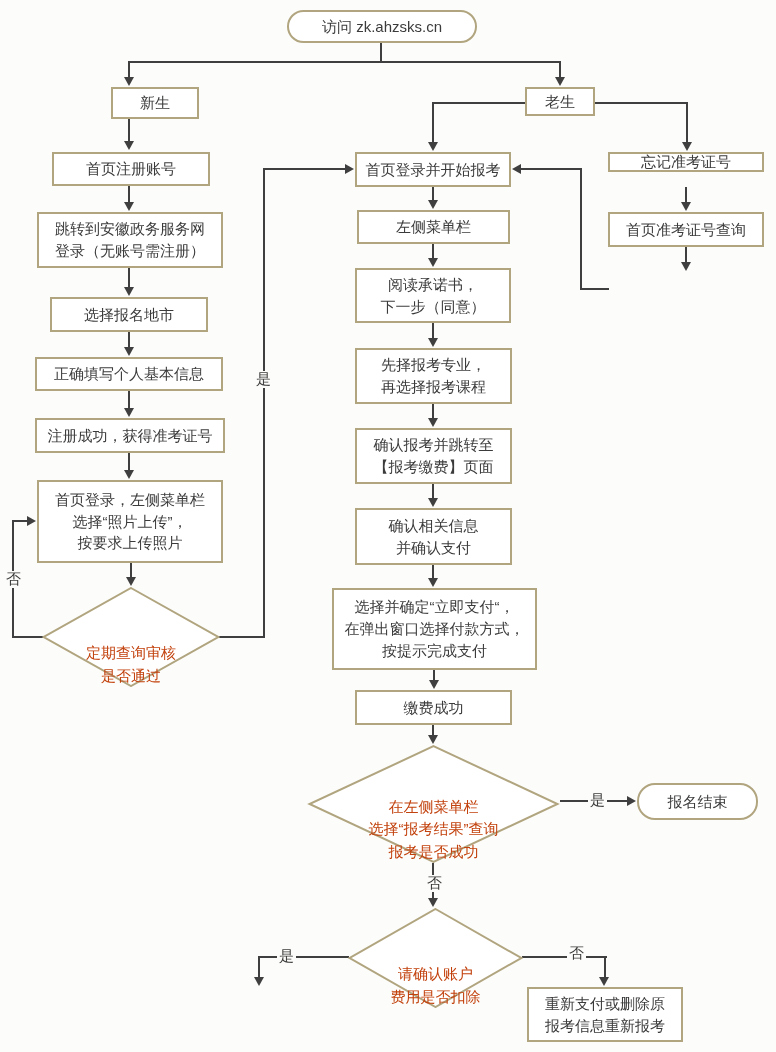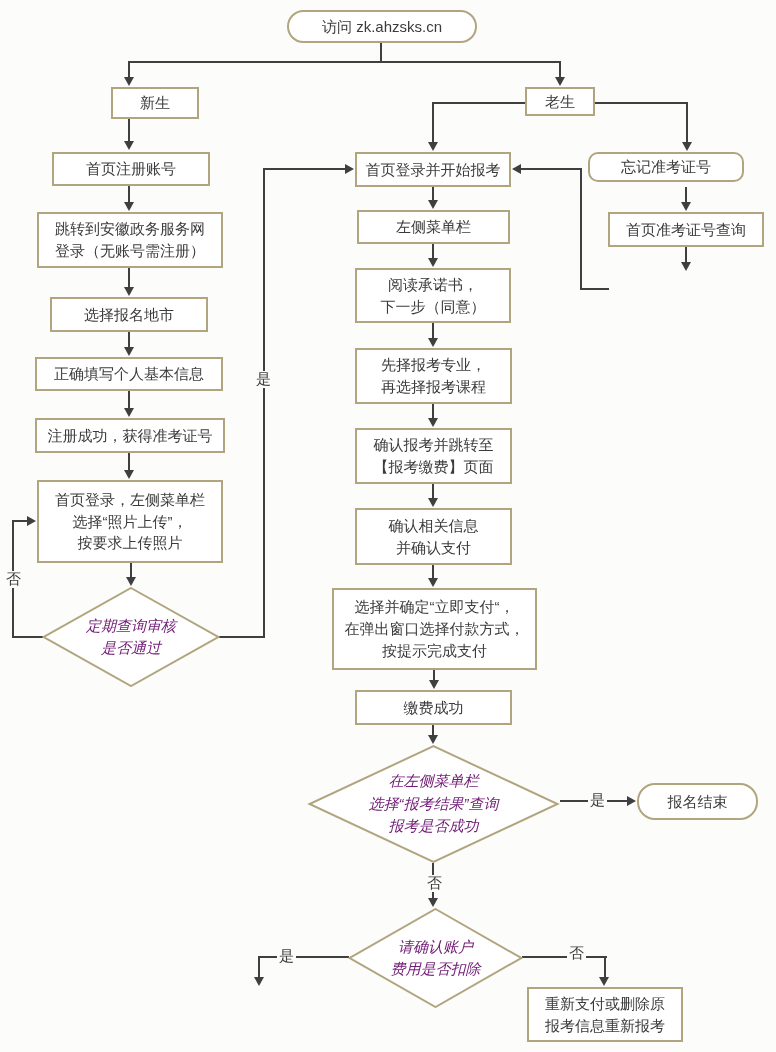--- a/index.html
+++ b/index.html
@@ -21,23 +21,23 @@
     background:#ffffff;
     display:flex;align-items:center;justify-content:center;
     text-align:center;
     white-space:pre-line;
     font-size:15px;line-height:1.45;
     color:#3b3b3b;
   }
   .oval{border-radius:18px;}
   .diamond{
     position:absolute;
-    display:flex;align-items:center;justify-content:center;
+    display:flex;align-items:flex-end;justify-content:center;
     text-align:center;white-space:pre-line;
-    font-size:15px;line-height:1.5;color:#701a75;font-style:italic;
+    font-size:15px;line-height:1.5;color:#c2410c;
   }
   .diamond svg{position:absolute;left:0;top:0;width:100%;height:100%;}
   .dlabel{position:relative;z-index:2;}
   .line{position:absolute;background:#3f3f3f;}
   .elabel{
     position:absolute;z-index:3;
     background:#fcfcfa;
     font-size:15px;line-height:1.1;
     padding:0 2px;color:#3b3b3b;
   }
@@ -187,16 +187,16 @@
     <svg viewBox="0 0 100 100" preserveAspectRatio="none">
       <polygon points="50,1 99,50 50,99 1,50" fill="#ffffff" stroke="#b1a57f" stroke-width="2" vector-effect="non-scaling-stroke"></polygon>
     </svg>
     <div class="dlabel">请确认账户
 费用是否扣除</div>
   </div>
 
   <div class="node" style="left:527px;top:987px;width:156px;height:55px;">重新支付或删除原
 报考信息重新报考</div>
 
-  <div class="node" style="left:588px;top:152px;width:156px;height:30px;border-radius:10px;">忘记准考证号</div>
+  <div class="node" style="left:608px;top:152px;width:156px;height:20px;">忘记准考证号</div>
   <div class="node" style="left:608px;top:212px;width:156px;height:35px;">首页准考证号查询</div>
 
 </div>
 
 </body></html>

